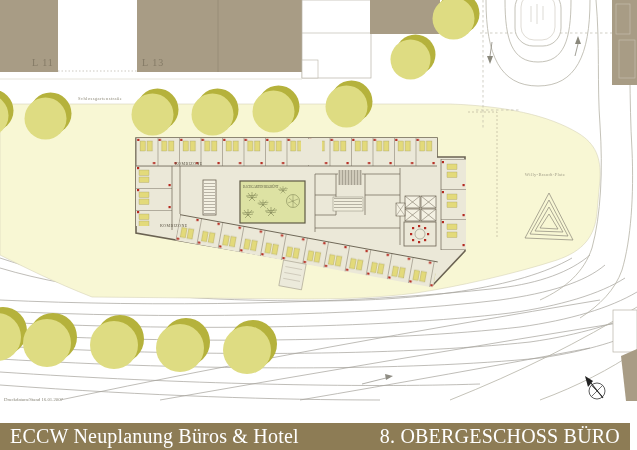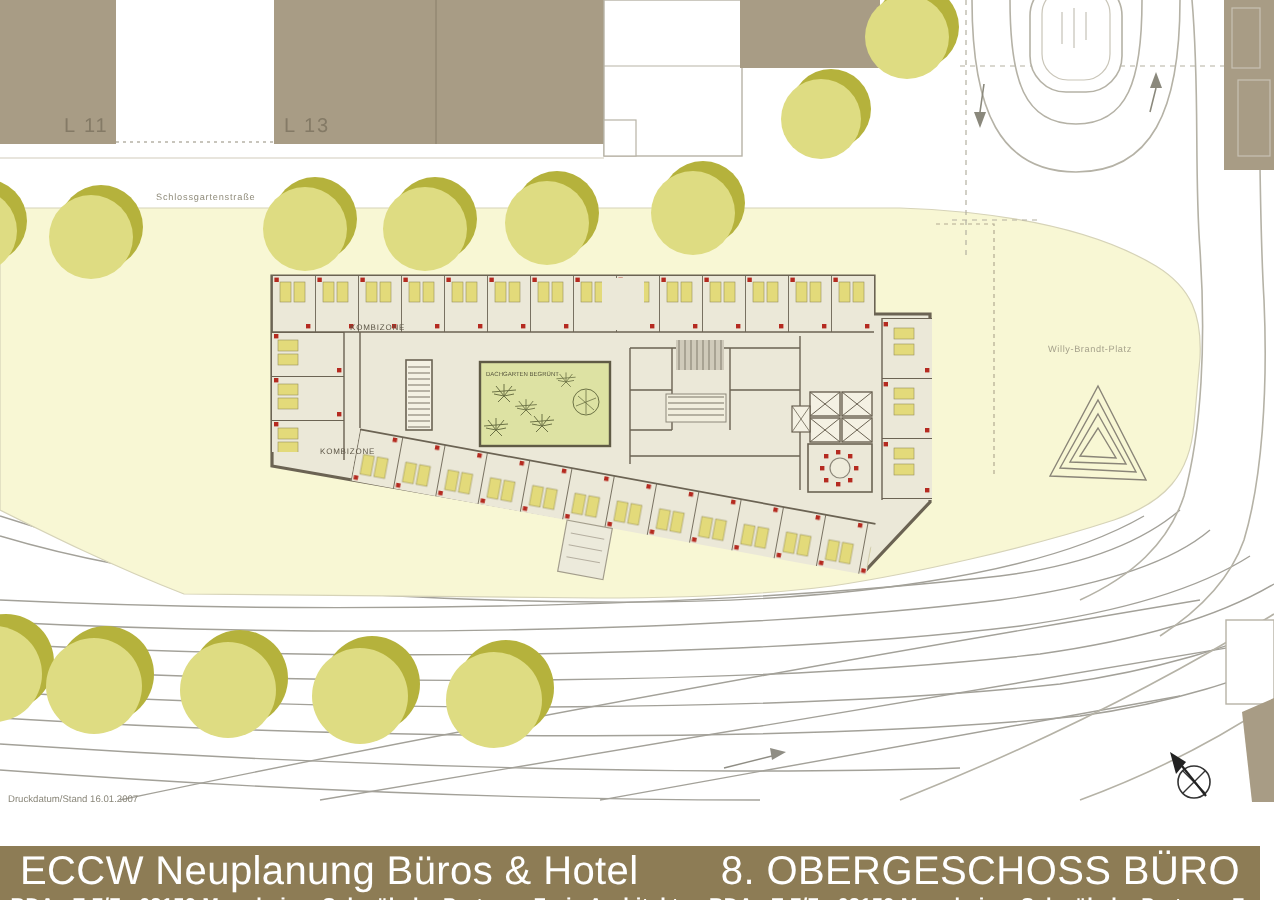--- a/index.html
+++ b/index.html
@@ -1,17 +1,17 @@
 <!DOCTYPE html>
 <html style="--plaza: #f8f7d4; --treeLight: #dedc82; --treeDark: #b5b23c; --blockBrown: #a89c85; --planFill: #ebe8d8; --wall: #6b6353; --desk: #e3da7a; --doorRed: #b52a20; --courtyard: #dde2a3; --barBrown: #8d7c55; --track: #a3a199; --roadLine: #b5b2a6; --labelGray: #979282;"><head>
 <meta charset="utf-8">
 <style>
   html,body{margin:0;padding:0;background:#fff;}
   .stage{position:relative;width:637px;height:450px;background:#fff;overflow:hidden;
-         font-family:Liberation Sans, sans-serif;}
+         font-family:Liberation Serif, serif;}
   .stage svg{position:absolute;left:0;top:0;}
   .titlebar{position:absolute;left:0;top:407px;width:630px;height:39px;
             background:var(--barBrown,#8d7c55);color:#fff;box-sizing:border-box;margin-top:16px;}
   .titlerow{display:flex;justify-content:space-between;align-items:flex-start;
             padding:3px 10px 0 10px;font-size:20px;line-height:21px;font-weight:400;
             letter-spacing:.2px;white-space:nowrap;}
   .addressrow{font-size:10px;font-weight:700;white-space:pre;overflow:hidden;
               margin-left:-4px;padding-top:1px;letter-spacing:.2px;}
 </style>
 </head>

